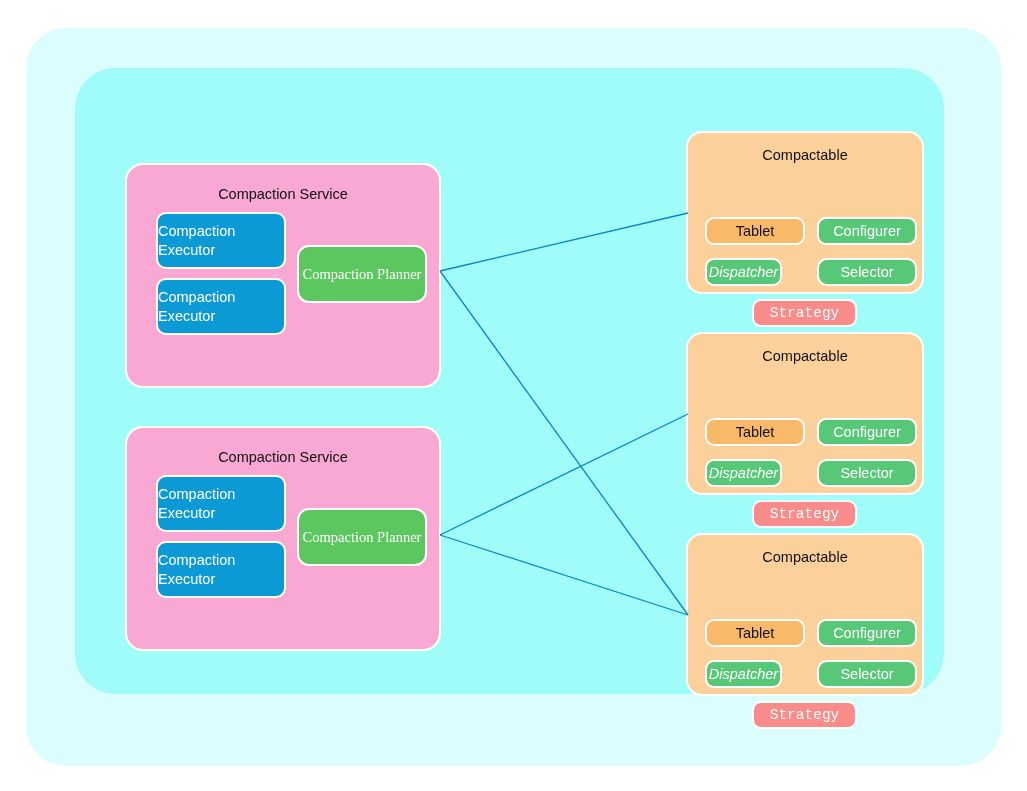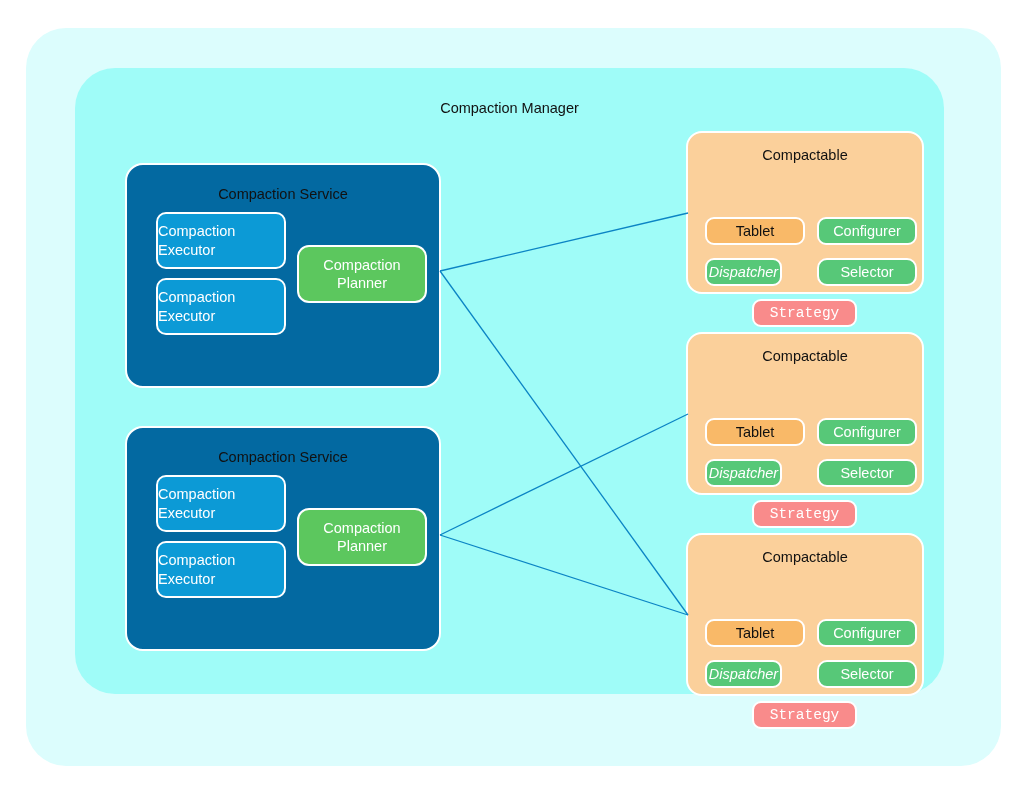--- a/index.html
+++ b/index.html
@@ -19,21 +19,21 @@
     position:absolute;left:75px;top:68px;width:869px;height:626px;
     background:#9ffcf8;border-radius:40px;
   }
   .compaction-manager-title{
     position:absolute;left:0;top:32px;width:869px;text-align:center;
     font-size:14.5px;color:#111;
   }
 
   .compaction-service{
     position:absolute;width:316px;height:225px;
-    background:#0369a1;border:2px solid #ffffff;border-radius:18px;
+    background:#f9a8d4;border:2px solid #ffffff;border-radius:18px;
     box-sizing:border-box;
   }
   .svc-1{left:50px;top:95px;}
   .svc-2{left:50px;top:358px;}
   .compaction-service-title{
     position:absolute;left:0;top:21px;width:312px;text-align:center;
     font-size:14.5px;color:#111;
   }
 
   .executor{
@@ -42,21 +42,21 @@
     box-sizing:border-box;display:flex;align-items:center;justify-content:center;
     color:#ffffff;font-size:14.5px;line-height:1.25;text-align:left;
   }
   .exec-a{top:47px;}
   .exec-b{top:113px;}
 
   .planner{
     position:absolute;left:170px;top:80px;width:130px;height:58px;
     background:#5cc75e;border:2px solid #ffffff;border-radius:12px;
     box-sizing:border-box;display:flex;align-items:center;justify-content:center;
-    color:#ffffff;font-size:14.5px;line-height:1.25;text-align:center;
+    color:#ffffff;font-size:14.5px;line-height:1.25;text-align:center;font-family:Liberation Serif, serif;
   }
 
   .compactable{
     position:absolute;width:238px;height:163px;
     background:#fbd09b;border:2px solid #ffffff;border-radius:16px;
     box-sizing:border-box;
     padding-left:48px;
   }
   .cmp-1{left:611px;top:63px;}
   .cmp-2{left:611px;top:264px;}
@@ -82,21 +82,20 @@
 </head>
 <body>
 
 <div id="canvas">
 
   <div class="tablet-server">
     <div class="tablet-server-title">Tablet Server</div>
   </div>
 
   <div class="compaction-manager">
-    <div class="compaction-manager-title">Compaction Manager</div>
 
     <div class="compaction-service svc-1">
       <div class="compaction-service-title">Compaction Service</div>
       <div class="executor exec-a">Compaction Executor</div>
       <div class="executor exec-b">Compaction Executor</div>
       <div class="planner">Compaction Planner</div>
     </div>
 
     <div class="compaction-service svc-2">
       <div class="compaction-service-title">Compaction Service</div>

